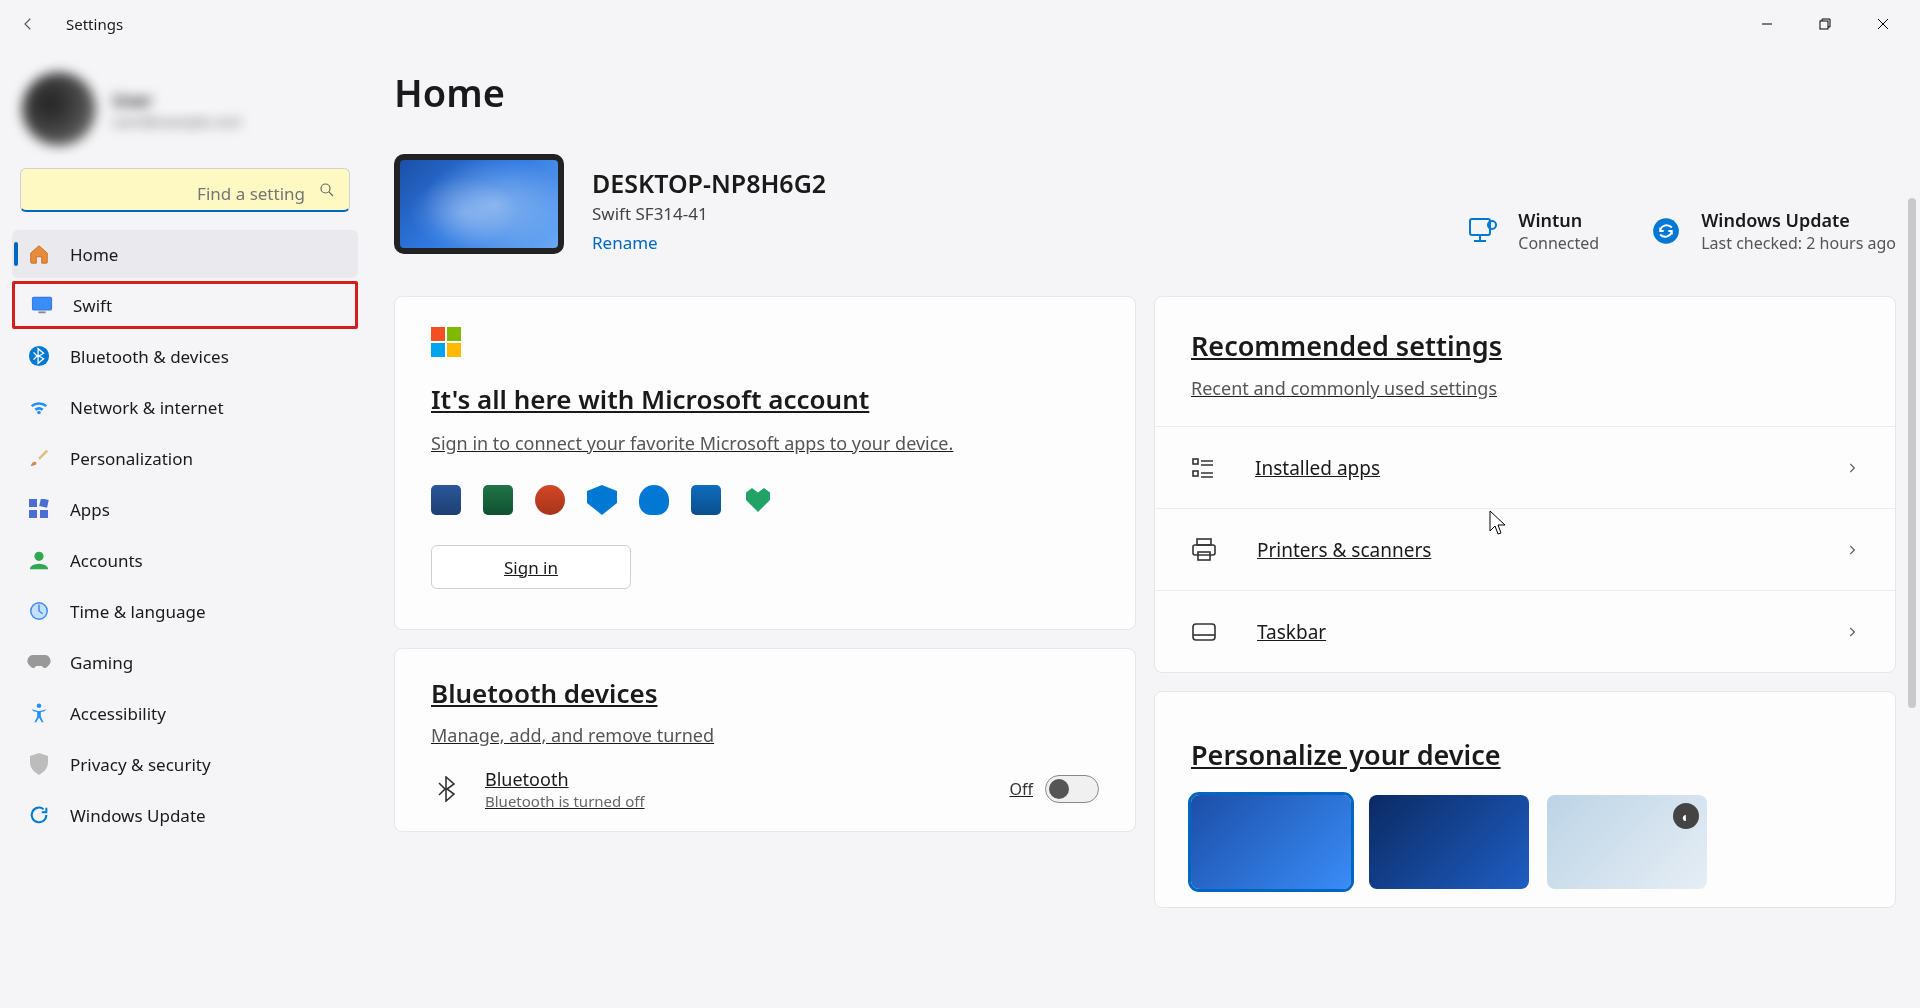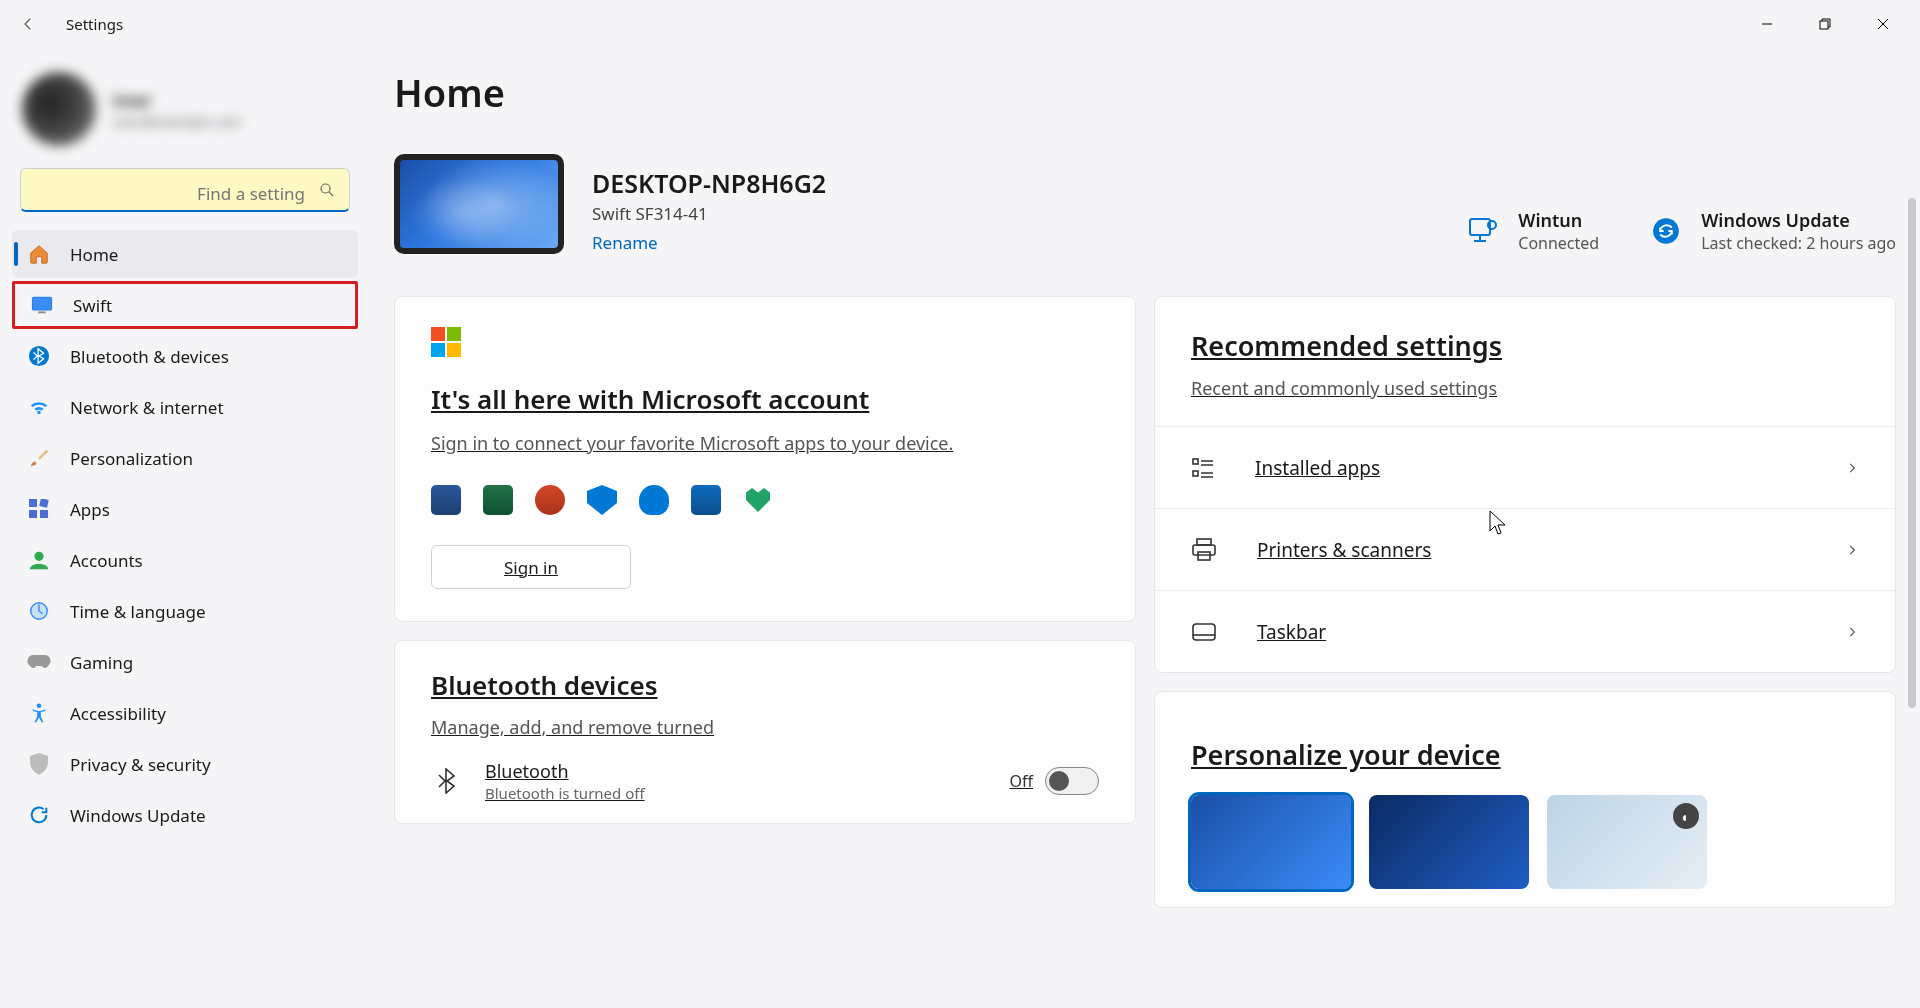--- a/index.html
+++ b/index.html
@@ -49,21 +49,21 @@
 .status-group { margin-left: auto; display: flex; gap: 50px; align-items: center; }
 .status { display: flex; align-items: center; gap: 18px; }
 .status .sic { width: 34px; height: 34px; display: flex; align-items: center; justify-content: center; }
 .status .sl { font-size: 18px; font-weight: 600; }
 .status .ss { font-size: 16px; color: #555; }
 
 .cols { display: flex; gap: 18px; }
 .col { flex: 1; display: flex; flex-direction: column; gap: 18px; min-width: 0; }
 
 .card { background: #fdfdfe; border: 1px solid #e6e6e9; border-radius: 8px; text-decoration: underline; }
-.card.pad { padding: 30px 36px 32px 36px; }
+.card.pad { padding: 30px 36px 40px 36px; }
 
 .ms-logo { width: 30px; height: 30px; display: grid; grid-template-columns: 1fr 1fr; grid-template-rows: 1fr 1fr; gap: 2px; margin-bottom: 24px; }
 .ms-logo span:nth-child(1){background:#f25022}.ms-logo span:nth-child(2){background:#7fba00}.ms-logo span:nth-child(3){background:#00a4ef}.ms-logo span:nth-child(4){background:#ffb900}
 
 .card h2 { font-size: 26px; font-weight: 600; margin-bottom: 14px; }
 .card .sub { font-size: 18px; color: #555; }
 
 .app-icons { display: flex; gap: 22px; margin-top: 30px; }
 .ai { width: 30px; height: 30px; border-radius: 5px; }
 

